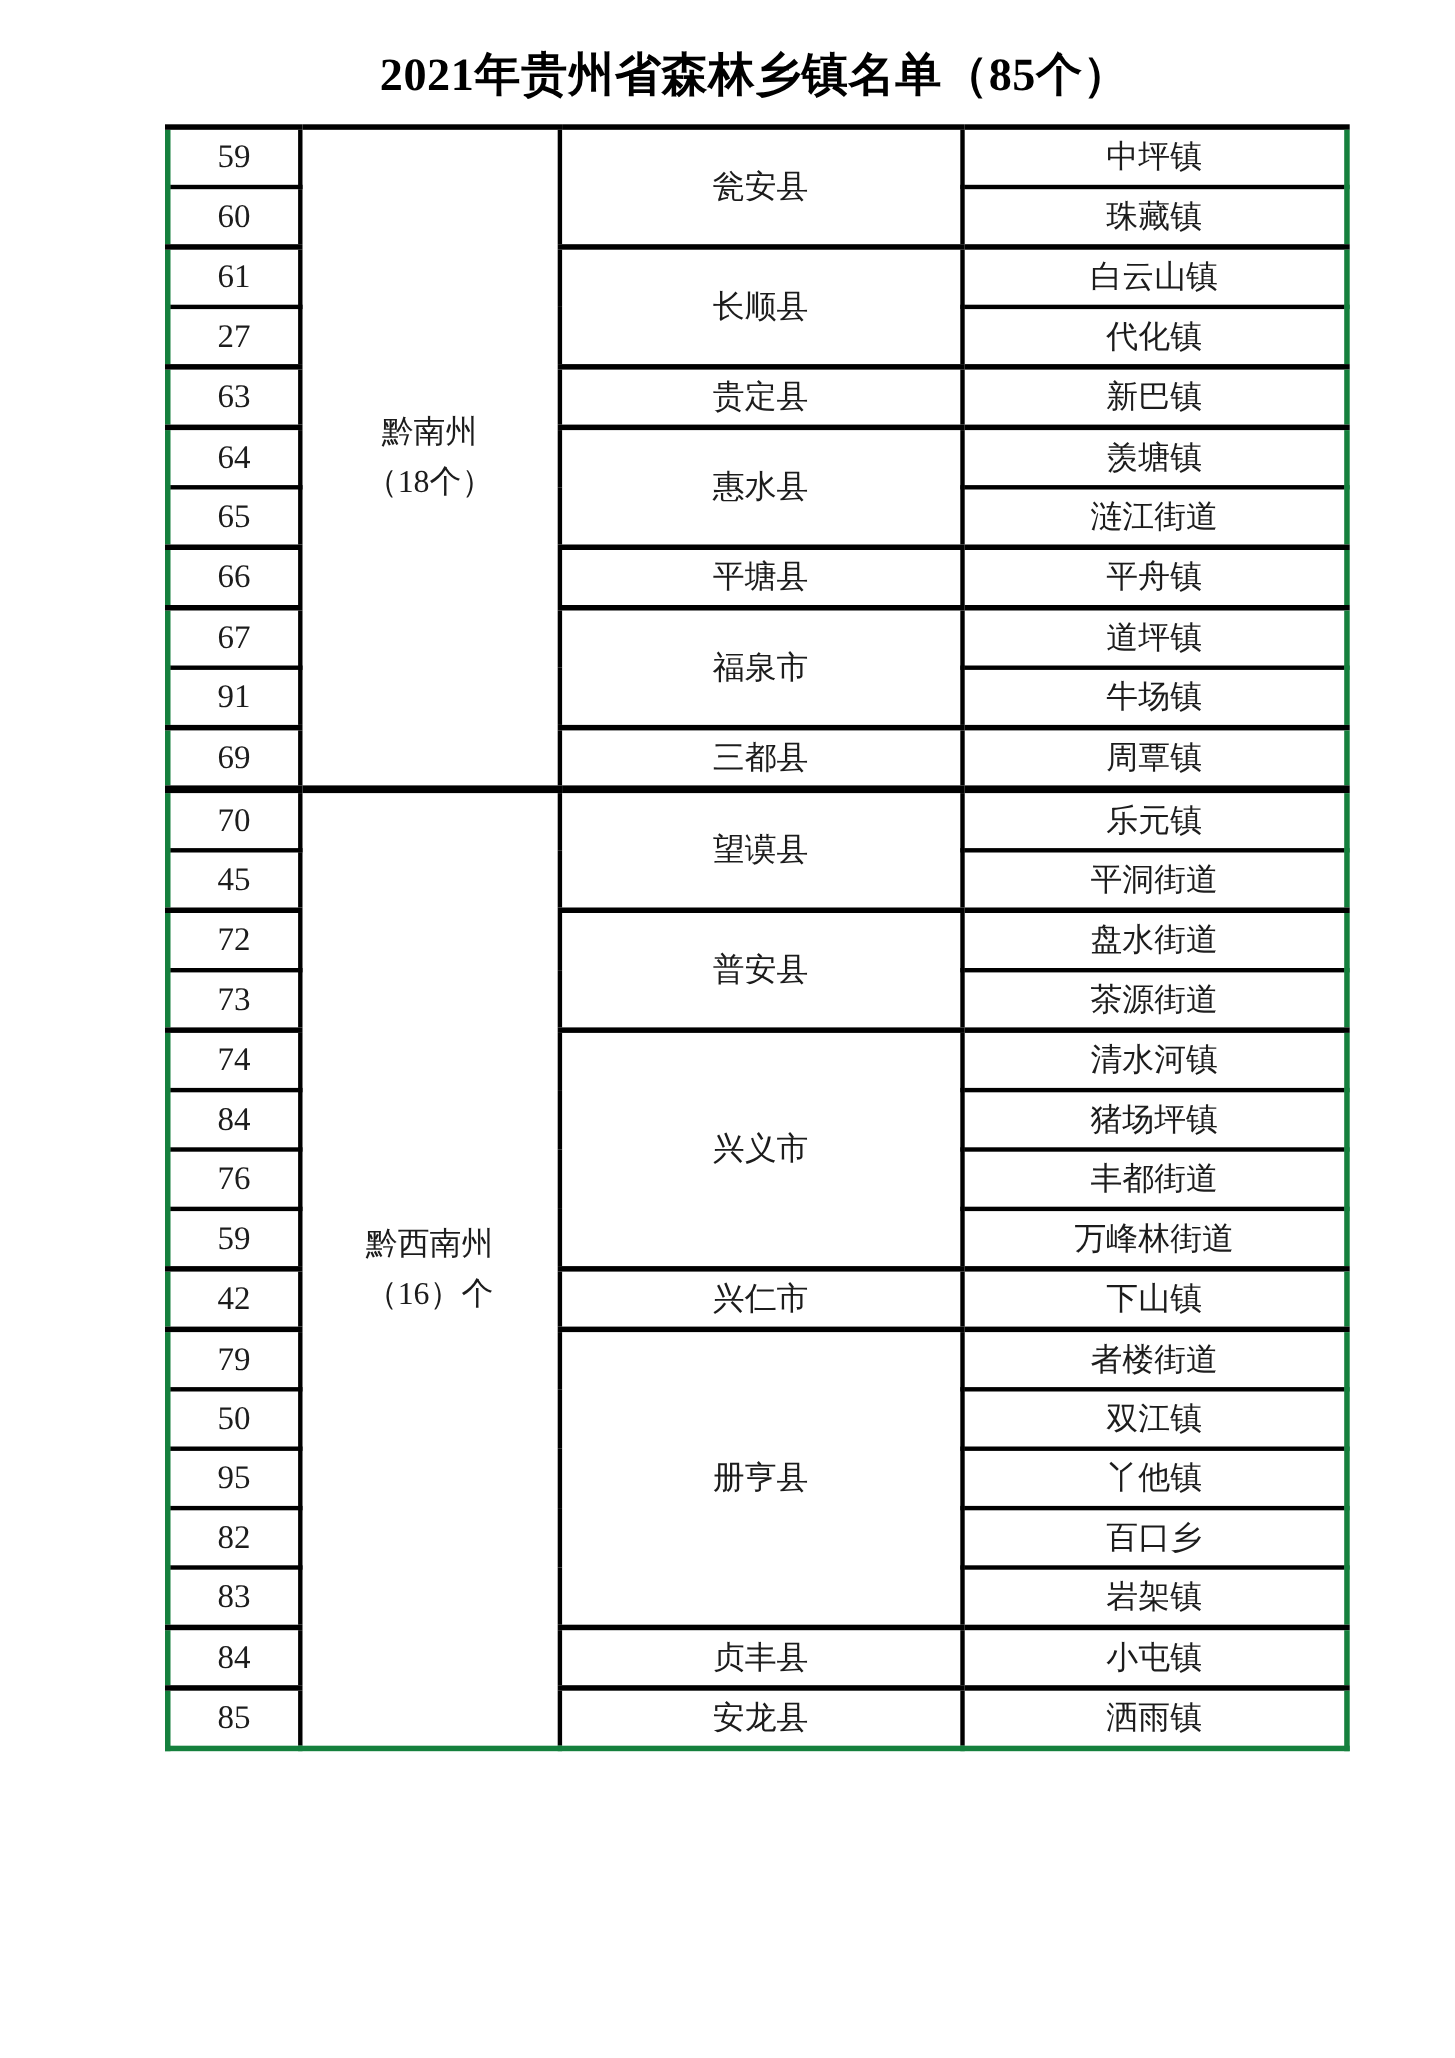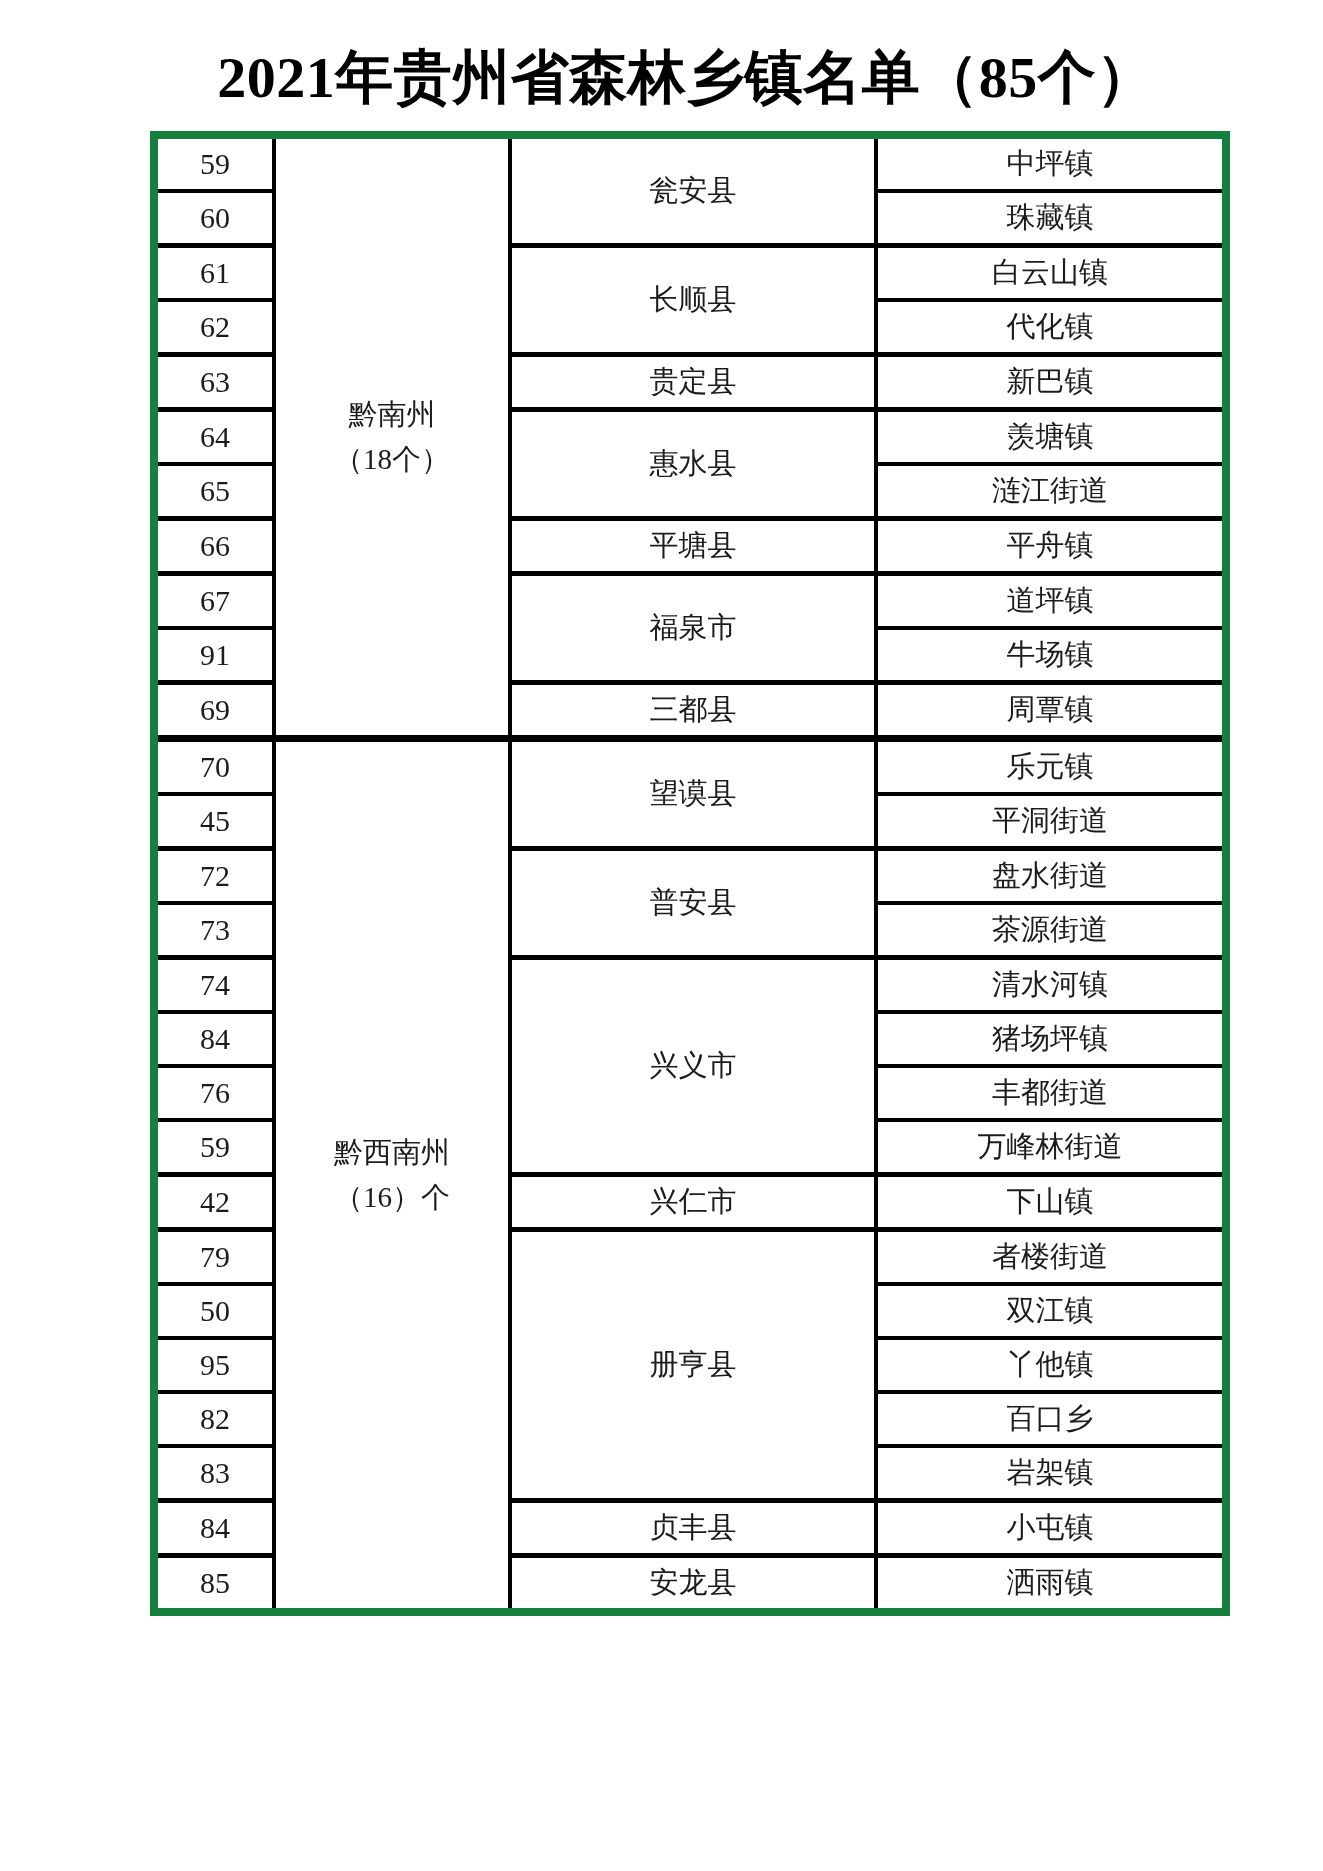--- a/index.html
+++ b/index.html
@@ -10,33 +10,33 @@
     background: #ffffff;
     overflow: hidden;
     font-family: "Liberation Serif", "DejaVu Serif", serif;
     color: #1a1a1a;
   }
   .doc-title {
     margin-top: 46px;
     width: 1072px;
     margin-left: 150px;
     text-align: center;
-    font-size: 58px;
+    font-size: 42px;
     font-weight: 700;
     color: #000000;
     line-height: 1.1;
     letter-spacing: 0.5px;
     white-space: nowrap;
   }
   table.list {
     margin: 21px 0 0 150px;
     width: 1072px;
     table-layout: fixed;
     border-collapse: collapse;
-    border: 8px solid #15803d;
+    border: 5px solid #15803d;
   }
   table.list td {
     border: 4px solid #000000;
     height: 50px;
     padding: 0;
     text-align: center;
     vertical-align: middle;
     font-size: 29px;
     color: #1c1c1c;
     overflow: hidden;
@@ -72,21 +72,21 @@
         <tr>
           <td class="num">60</td>
           <td class="town">珠藏镇</td>
         </tr>
         <tr class="county-start">
           <td class="num">61</td>
           <td class="county" rowspan="2">长顺县</td>
           <td class="town">白云山镇</td>
         </tr>
         <tr>
-          <td class="num">62</td>
+          <td class="num">27</td>
           <td class="town">代化镇</td>
         </tr>
         <tr class="county-start">
           <td class="num">63</td>
           <td class="county" rowspan="1">贵定县</td>
           <td class="town">新巴镇</td>
         </tr>
         <tr class="county-start">
           <td class="num">64</td>
           <td class="county" rowspan="2">惠水县</td>

